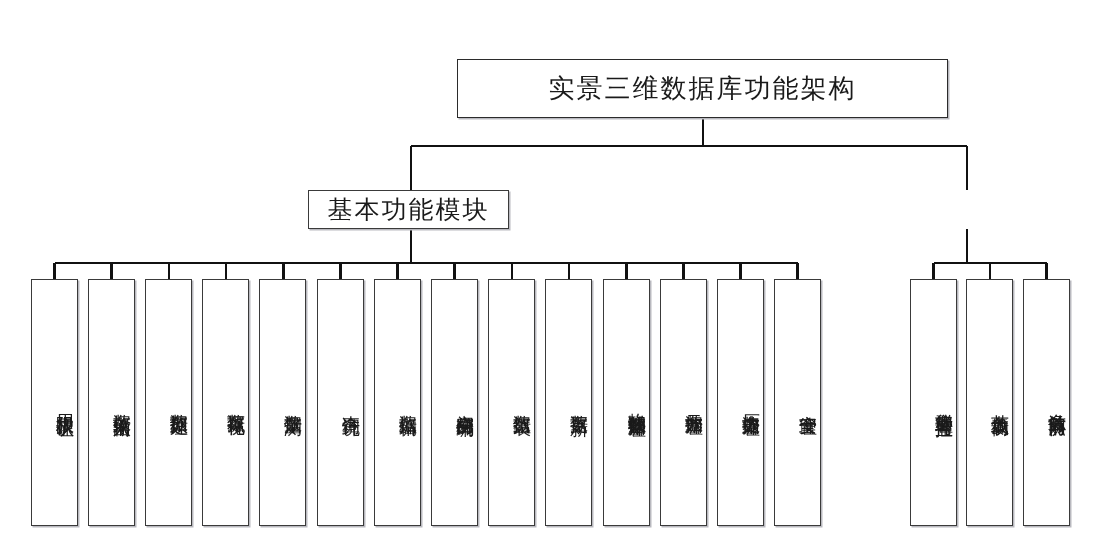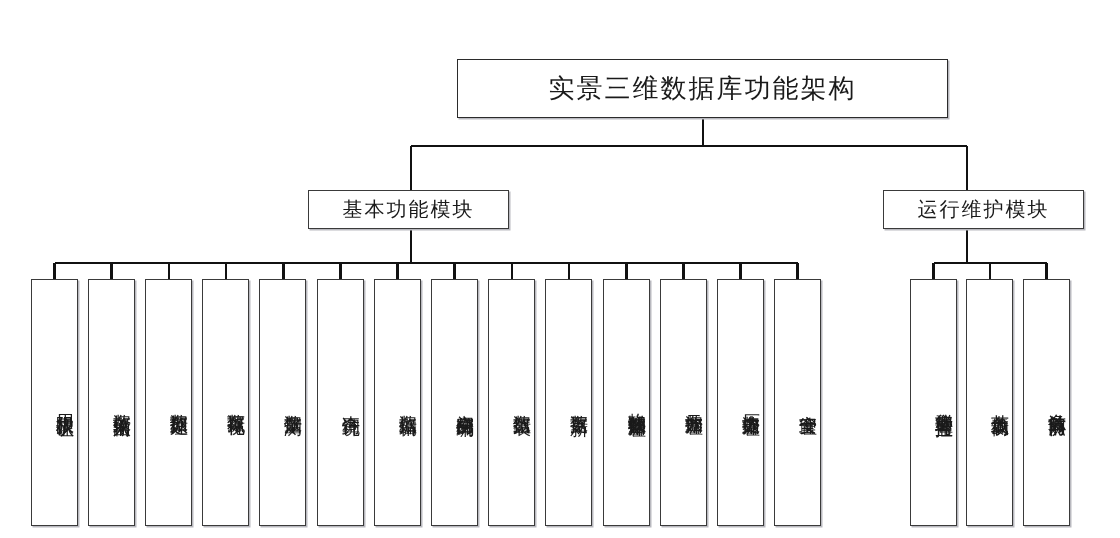--- a/index.html
+++ b/index.html
@@ -57,21 +57,21 @@
     white-space: nowrap;
   }
   .node-l2 {
     top: 142px;
     width: 201px;
     height: 39px;
   }
   .node-l2.basic  { left: 308px; }
   .node-l2.ops    { left: 883px; }
   .node-l2 .label {
-    font-size: 20px;
+    font-size: 25px;
     letter-spacing: 2px;
     white-space: nowrap;
   }
   .node-leaf {
     top: 231px;
     width: 47px;
     height: 247px;
     align-items: flex-start;
     padding-top: 0;
   }
@@ -152,23 +152,20 @@
     </g>
   </svg>
 
   <div class="node node-root">
     <span class="label">实景三维数据库功能架构</span>
   </div>
 
   <div class="node node-l2 basic">
     <span class="label">基本功能模块</span>
   </div>
-  <div class="node node-l2 ops">
-    <span class="label">运行维护模块</span>
-  </div>
 
   <div class="node node-leaf" style="left:31px">
     <div class="leaf-inner">
       <span class="label">用户权限认证</span>
     </div>
   </div>
   <div class="node node-leaf" style="left:88px">
     <div class="leaf-inner">
       <span class="label">数据输入输出</span>
     </div>

